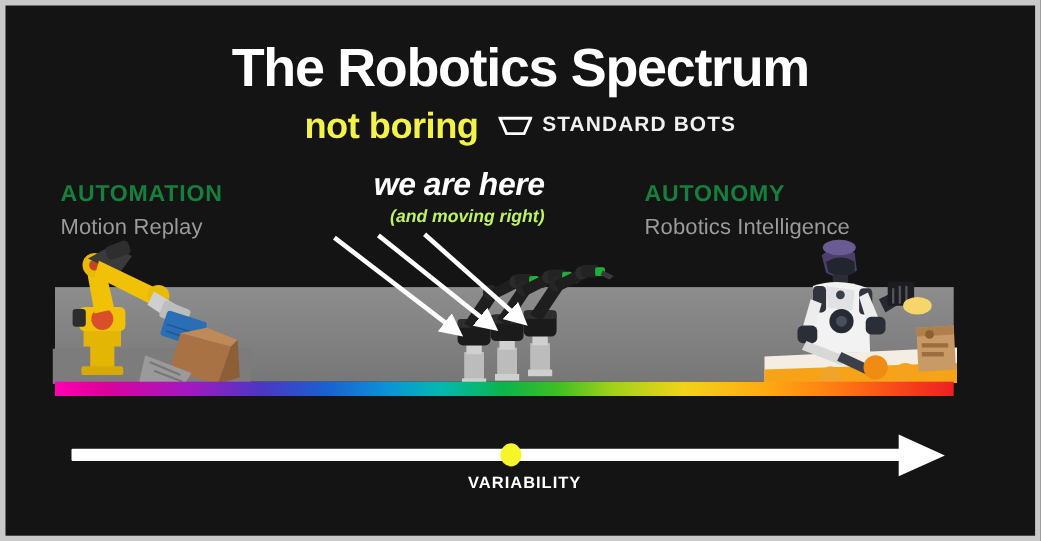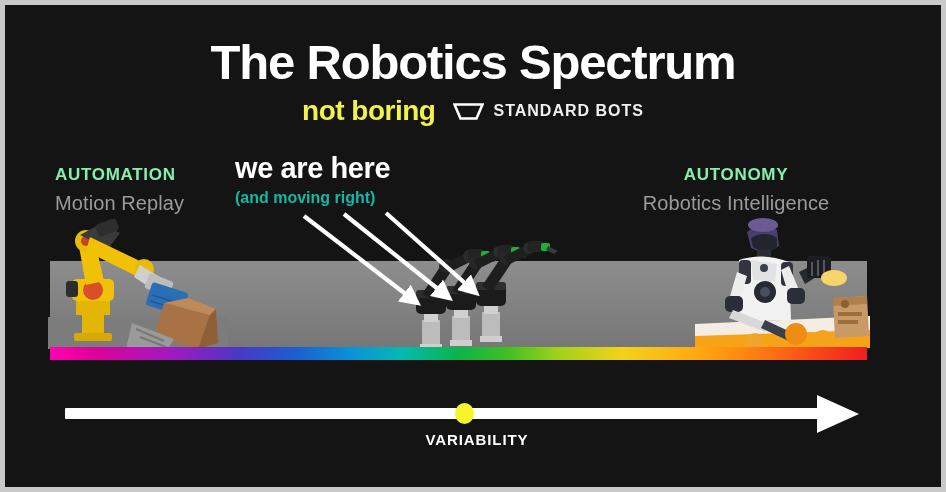--- a/index.html
+++ b/index.html
@@ -50,89 +50,90 @@
   #subrow {
     position: absolute;
     left: 0; top: 90px;
     width: 936px;
     display: flex;
     align-items: center;
     justify-content: center;
     gap: 18px;
   }
   #notboring {
-    font-size: 28px;
+    font-size: 33px;
     font-weight: bold;
     color: #f2f24a;
     letter-spacing: -0.5px;
     white-space: nowrap;
   }
   #brand {
     display: flex;
     align-items: center;
     gap: 9px;
   }
   #brand-logo {
     width: 31px;
     height: 19px;
     display: block;
   }
   #brand-name {
-    font-size: 16px;
+    font-size: 19px;
     font-weight: bold;
     color: #f0f0f0;
     letter-spacing: 1.0px;
     white-space: nowrap;
   }
 
   
   .end-label {
     position: absolute;
     top: 160px;
     width: 300px;
   }
   #left-label { left: 50px; text-align: left; }
-  #right-label { left: 581px; text-align: center; }
+  #right-label { left: 581px; text-align: left; }
 
   .end-title {
-    font-size: 17px;
-    font-weight: bold;
-    color: #86efac;
+    font-size: 21px;
+    font-weight: bold;
+    color: #15803d;
     letter-spacing: 0.7px;
     white-space: nowrap;
   }
   .end-sub {
     margin-top: 7px;
     font-size: 20px;
     color: #9b9b9b;
     letter-spacing: 0.1px;
     white-space: nowrap;
   }
 
   
   #callout {
     position: absolute;
     left: 230px;
     top: 148px;
     width: 260px;
-    text-align: left;
+    text-align: right;
+    font-style: italic;
   }
   #callout-main {
     font-size: 29px;
     font-weight: bold;
     color: #ffffff;
     letter-spacing: -0.4px;
     line-height: 1.1;
     white-space: nowrap;
   }
   #callout-sub {
     margin-top: 4px;
     font-size: 16px;
     font-weight: bold;
-    color: #14b8a6;
+    color: #bef264;
     white-space: nowrap;
   }
 
   
   #band {
     position: absolute;
     left: 45px;
     top: 256px;
     width: 817px;
     height: 86px;

